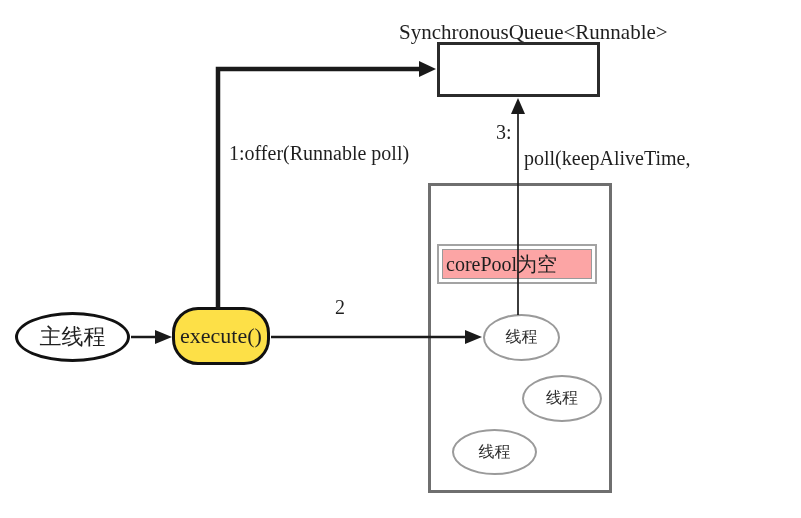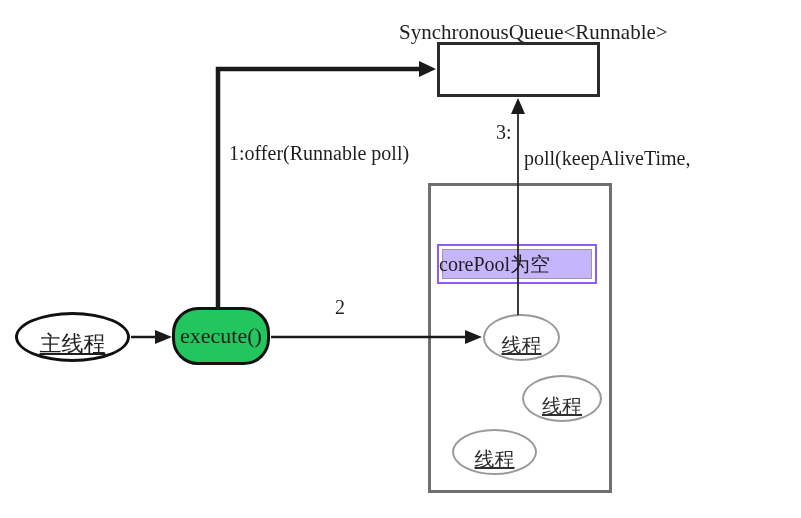--- a/index.html
+++ b/index.html
@@ -39,62 +39,62 @@
     border: 3px solid #6f6f6f;
     background: #ffffff;
   }
 
   .pool-title { left: 437px; top: 198px; }
 
   .core-pool-box {
     position: absolute;
     left: 437px; top: 244px;
     width: 160px; height: 40px;
-    border: 2px solid #8b5cf6;
+    border: 2px solid #a3a3a3;
     box-shadow: inset 0 0 0 3px #ffffff, inset 0 0 0 4px #9a9a9a;
-    background: #c4b5fd;
+    background: #fca5a5;
     display: flex;
     align-items: center;
+    padding-left: 7px;
     font-size: 20px;
   }
 
   .ellipse {
     position: absolute;
     border-radius: 50%;
     background: #ffffff;
     display: flex;
-    align-items: flex-end;
+    align-items: center;
     justify-content: center;
-    text-decoration: underline;
   }
 
   .main-thread {
     left: 15px; top: 312px;
     width: 115px; height: 50px;
     border: 3px solid #111111;
     font-size: 22px;
   }
 
   .thread {
     border: 2px solid #9a9a9a;
-    font-size: 20px;
+    font-size: 16px;
     color: #2f2f2f;
     background: transparent;
   }
   .thread-1 { left: 483px; top: 314px; width: 77px; height: 47px; }
   .thread-2 { left: 522px; top: 375px; width: 80px; height: 47px; }
   .thread-3 { left: 452px; top: 429px; width: 85px; height: 46px; }
 
   .execute-box {
     position: absolute;
     left: 172px; top: 307px;
     width: 98px; height: 58px;
     border: 3px solid #111111;
     border-radius: 26px;
-    background: #22c55e;
+    background: #fde047;
     display: flex;
     align-items: center;
     justify-content: center;
     font-size: 22px;
   }
 
   .offer-label { left: 229px; top: 142px; }
   .step2-label { left: 335px; top: 296px; }
   .step3-label { left: 496px; top: 121px; }
   .poll-line1  { left: 524px; top: 103px; margin-top: 44px; }

